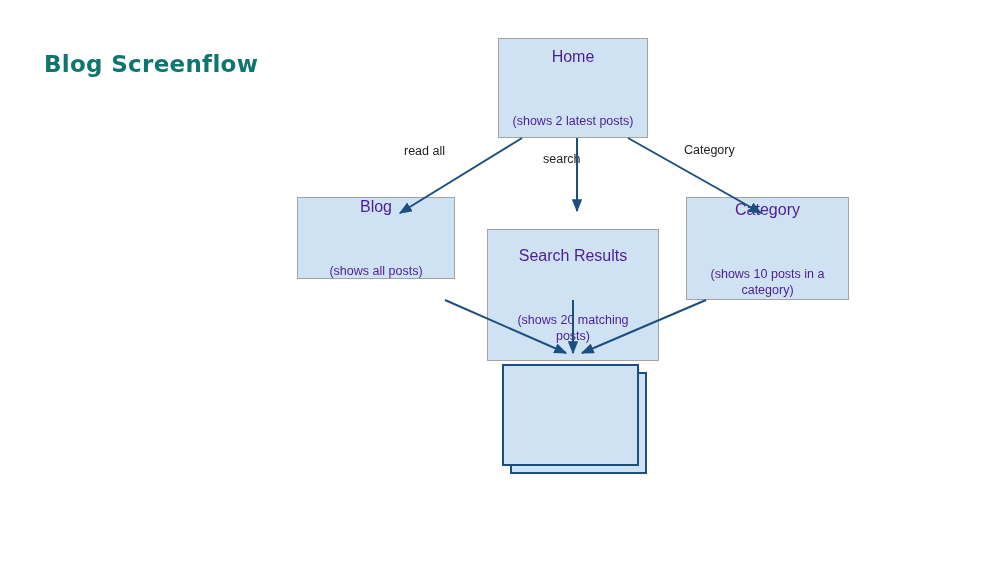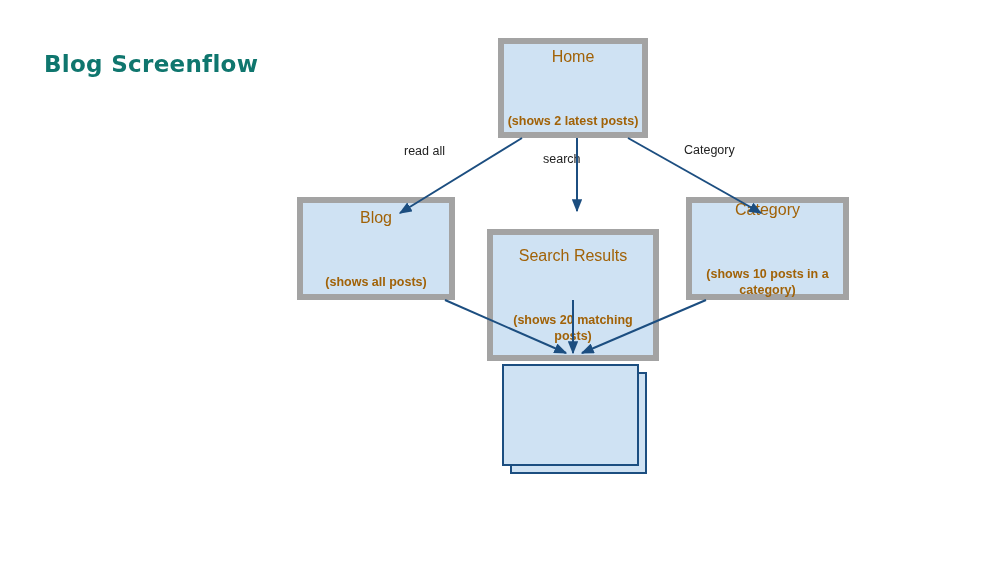--- a/index.html
+++ b/index.html
@@ -19,35 +19,35 @@
     font-family: "DejaVu Sans", sans-serif;
     font-weight: bold;
     font-size: 23px;
     line-height: 28px;
     color: #0f766e;
     letter-spacing: 0.3px;
   }
   .node {
     position: absolute;
     background: #cfe2f3;
-    border: 6px solid #a3a3a3;
+    border: 1px solid #a3a3a3;
     box-sizing: border-box;
     display: flex;
     flex-direction: column;
     align-items: center;
     justify-content: center;
     text-align: center;
-    color: #a16207;
+    color: #4c1d95;
     gap: 44px;
   }
   .node-title { font-size: 16px; line-height: 20px; }
-  .node-sub   { font-size: 12.5px; line-height: 16px; margin-top: 2px; font-weight: bold; }
+  .node-sub   { font-size: 12.5px; line-height: 16px; margin-top: 2px; }
 
   #node-home     { left: 498px; top: 38px;  width: 150px; height: 100px; }
-  #node-blog     { left: 297px; top: 197px; width: 158px; height: 103px; }
+  #node-blog     { left: 297px; top: 197px; width: 158px; height: 82px; }
   #node-search   { left: 487px; top: 197px; width: 172px; height: 132px; margin-top: 32px; }
   #node-category { left: 686px; top: 197px; width: 163px; height: 103px; }
   #node-single   { left: 494px; top: 356px; width: 137px; height: 102px; z-index: 3; }
 
   #node-search   .node-sub { max-width: 132px; }
   #node-category .node-sub { max-width: 136px; }
   #node-single   .node-sub { max-width: 116px; }
 
   .stack-layer {
     position: absolute;

